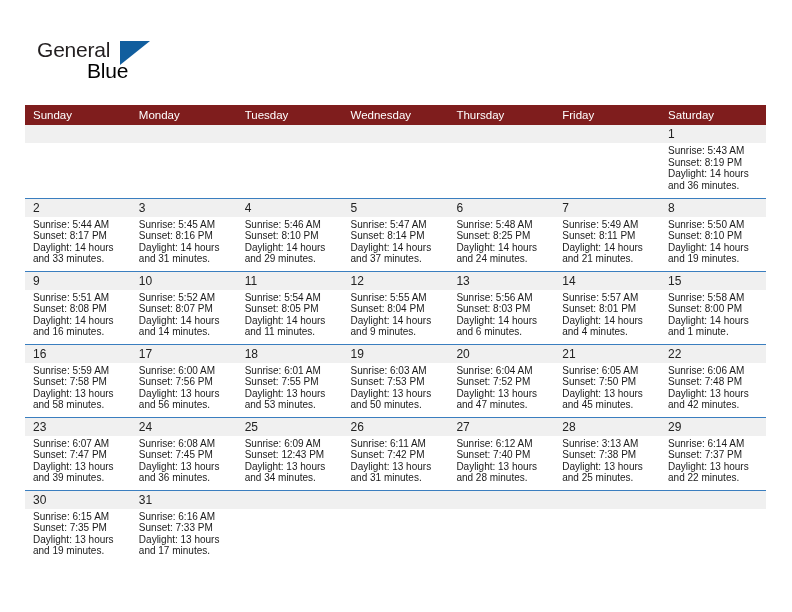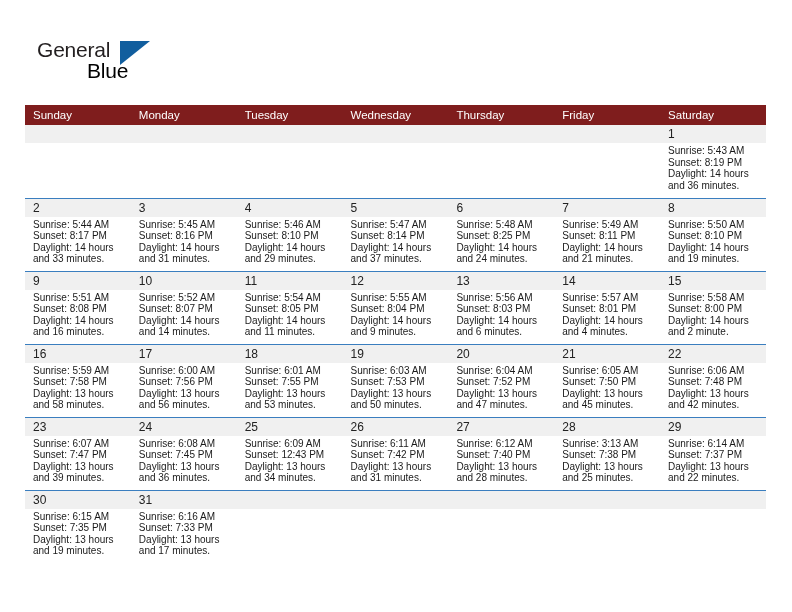--- a/index.html
+++ b/index.html
@@ -313,21 +313,21 @@
               <div>Daylight: 14 hours</div>
               <div>and 4 minutes.</div>
             </div>
           </td>
           <td>
             <div class="daynum">15</div>
             <div class="info">
               <div>Sunrise: 5:58 AM</div>
               <div>Sunset: 8:00 PM</div>
               <div>Daylight: 14 hours</div>
-              <div>and 2 minute.</div>
+              <div>and 1 minute.</div>
             </div>
           </td>
         </tr>
         <tr class="week">
           <td>
             <div class="daynum">16</div>
             <div class="info">
               <div>Sunrise: 5:59 AM</div>
               <div>Sunset: 7:58 PM</div>
               <div>Daylight: 13 hours</div>

